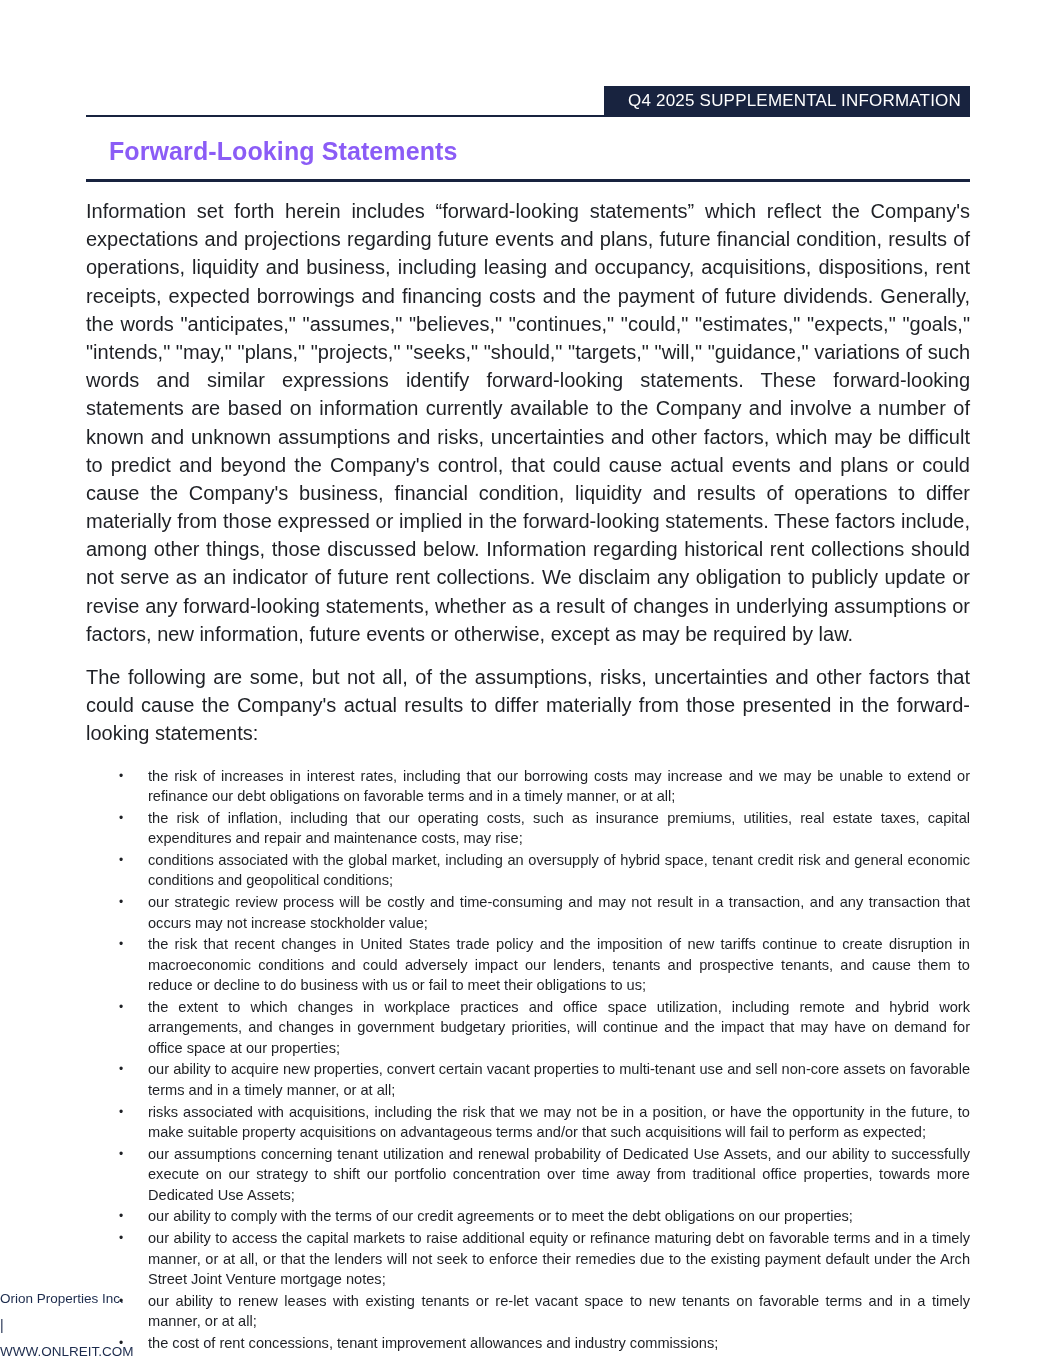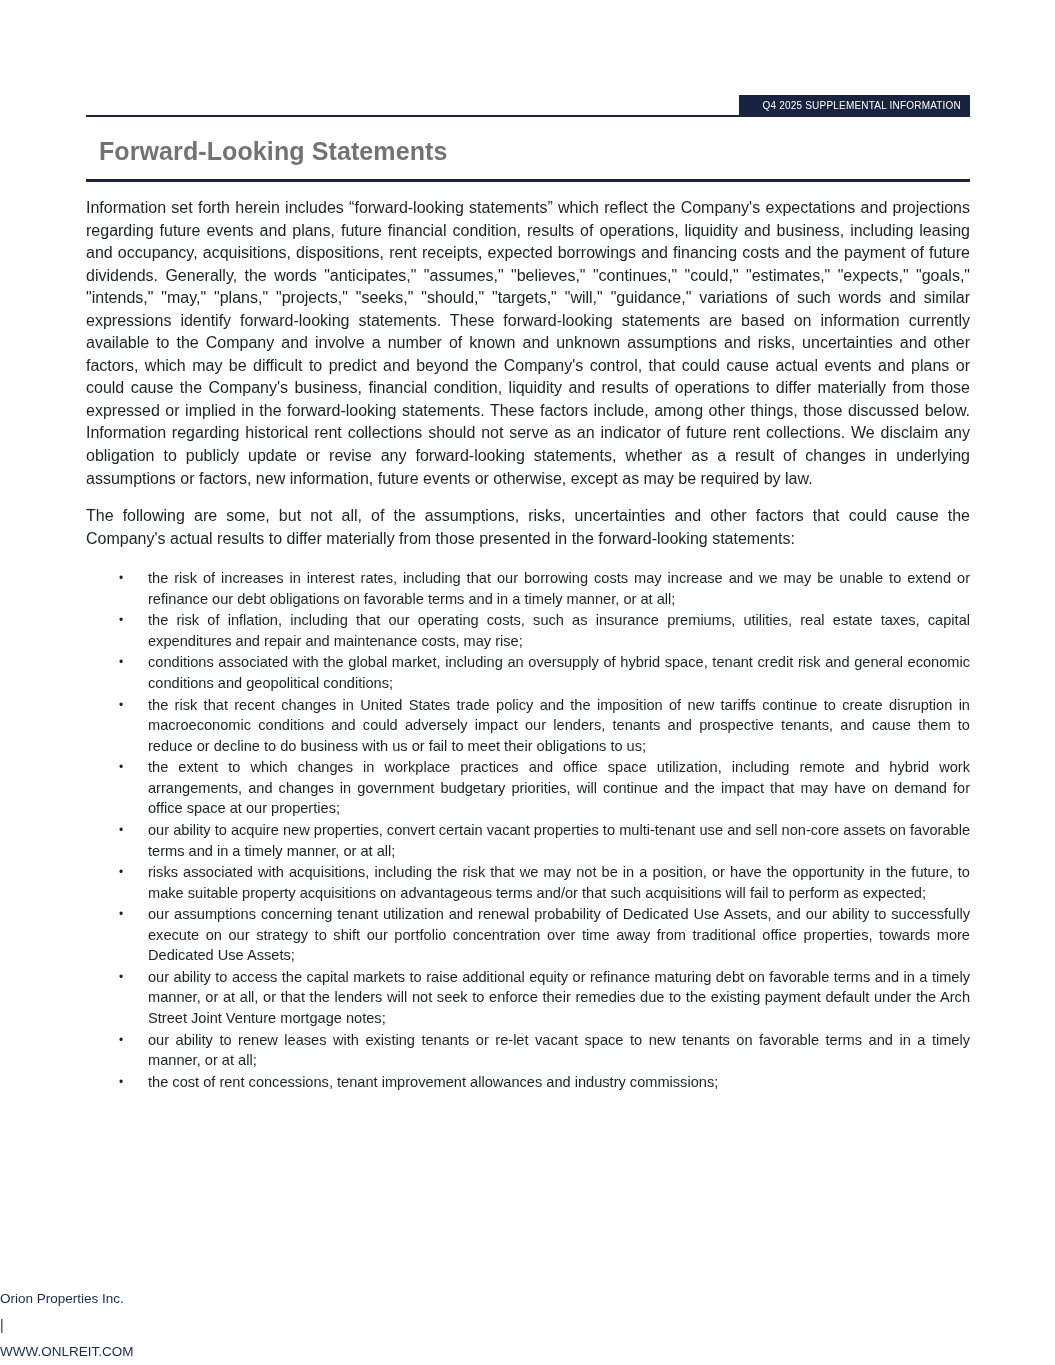--- a/index.html
+++ b/index.html
@@ -23,48 +23,48 @@
   .header-row {
     position: relative;
     height: 117px;
   }
   .badge {
     position: absolute;
     right: 0;
     bottom: 2px;
     background: #18233f;
     color: #ffffff;
-    font-size: 10px;
+    font-size: 17px;
     letter-spacing: 0.2px;
     padding: 5px 9px 4px 24px;
     white-space: nowrap;
   }
   .thin-rule {
     position: absolute;
     left: 0;
     right: 0;
     bottom: 0;
     height: 2px;
     background: #18233f;
   }
   h1.page-title {
-    margin: 20px 0 0 13px;
+    margin: 20px 0 0 23px;
     font-size: 25px;
     font-weight: bold;
-    color: #737373;
+    color: #8b5cf6;
     letter-spacing: 0.1px;
   }
   .title-rule {
     margin-top: 13px;
     height: 3px;
     background: #18233f;
   }
   p.body-para {
     margin: 15px 0 0 0;
-    font-size: 16px;
+    font-size: 20px;
     line-height: 1.41;
     text-align: justify;
   }
   p.body-para + p.body-para { margin-top: 15px; }
   ul.risk-list {
     margin: 18px 0 0 0;
     padding: 0;
     list-style: none;
   }
   ul.risk-list li {
@@ -118,25 +118,27 @@
     <div class="title-rule"></div>
 
     <p class="body-para">Information set forth herein includes “forward-looking statements” which reflect the Company's expectations and projections regarding future events and plans, future financial condition, results of operations, liquidity and business, including leasing and occupancy, acquisitions, dispositions, rent receipts, expected borrowings and financing costs and the payment of future dividends. Generally, the words "anticipates," "assumes," "believes," "continues," "could," "estimates," "expects," "goals," "intends," "may," "plans," "projects," "seeks," "should," "targets," "will," "guidance," variations of such words and similar expressions identify forward-looking statements. These forward-looking statements are based on information currently available to the Company and involve a number of known and unknown assumptions and risks, uncertainties and other factors, which may be difficult to predict and beyond the Company's control, that could cause actual events and plans or could cause the Company's business, financial condition, liquidity and results of operations to differ materially from those expressed or implied in the forward-looking statements. These factors include, among other things, those discussed below. Information regarding historical rent collections should not serve as an indicator of future rent collections. We disclaim any obligation to publicly update or revise any forward-looking statements, whether as a result of changes in underlying assumptions or factors, new information, future events or otherwise, except as may be required by law.</p>
 
     <p class="body-para">The following are some, but not all, of the assumptions, risks, uncertainties and other factors that could cause the Company's actual results to differ materially from those presented in the forward-looking statements:</p>
 
     <ul class="risk-list" id="risk-list">
         <li>the risk of increases in interest rates, including that our borrowing costs may increase and we may be unable to extend or refinance our debt obligations on favorable terms and in a timely manner, or at all;</li>
         <li>the risk of inflation, including that our operating costs, such as insurance premiums, utilities, real estate taxes, capital expenditures and repair and maintenance costs, may rise;</li>
         <li>conditions associated with the global market, including an oversupply of hybrid space, tenant credit risk and general economic conditions and geopolitical conditions;</li>
+        <li>our strategic review process will be costly and time-consuming and may not result in a transaction, and any transaction that occurs may not increase stockholder value;</li>
         <li>the risk that recent changes in United States trade policy and the imposition of new tariffs continue to create disruption in macroeconomic conditions and could adversely impact our lenders, tenants and prospective tenants, and cause them to reduce or decline to do business with us or fail to meet their obligations to us;</li>
         <li>the extent to which changes in workplace practices and office space utilization, including remote and hybrid work arrangements, and changes in government budgetary priorities, will continue and the impact that may have on demand for office space at our properties;</li>
         <li>our ability to acquire new properties, convert certain vacant properties to multi-tenant use and sell non-core assets on favorable terms and in a timely manner, or at all;</li>
         <li>risks associated with acquisitions, including the risk that we may not be in a position, or have the opportunity in the future, to make suitable property acquisitions on advantageous terms and/or that such acquisitions will fail to perform as expected;</li>
         <li>our assumptions concerning tenant utilization and renewal probability of Dedicated Use Assets, and our ability to successfully execute on our strategy to shift our portfolio concentration over time away from traditional office properties, towards more Dedicated Use Assets;</li>
+        <li>our ability to comply with the terms of our credit agreements or to meet the debt obligations on our properties;</li>
         <li>our ability to access the capital markets to raise additional equity or refinance maturing debt on favorable terms and in a timely manner, or at all, or that the lenders will not seek to enforce their remedies due to the existing payment default under the Arch Street Joint Venture mortgage notes;</li>
         <li>our ability to renew leases with existing tenants or re-let vacant space to new tenants on favorable terms and in a timely manner, or at all;</li>
         <li>the cost of rent concessions, tenant improvement allowances and industry commissions;</li>
       </ul>
 
   </div>
 
   <div class="footer">
     <span>Orion Properties Inc.</span>
     <span class="pipe">|</span>

